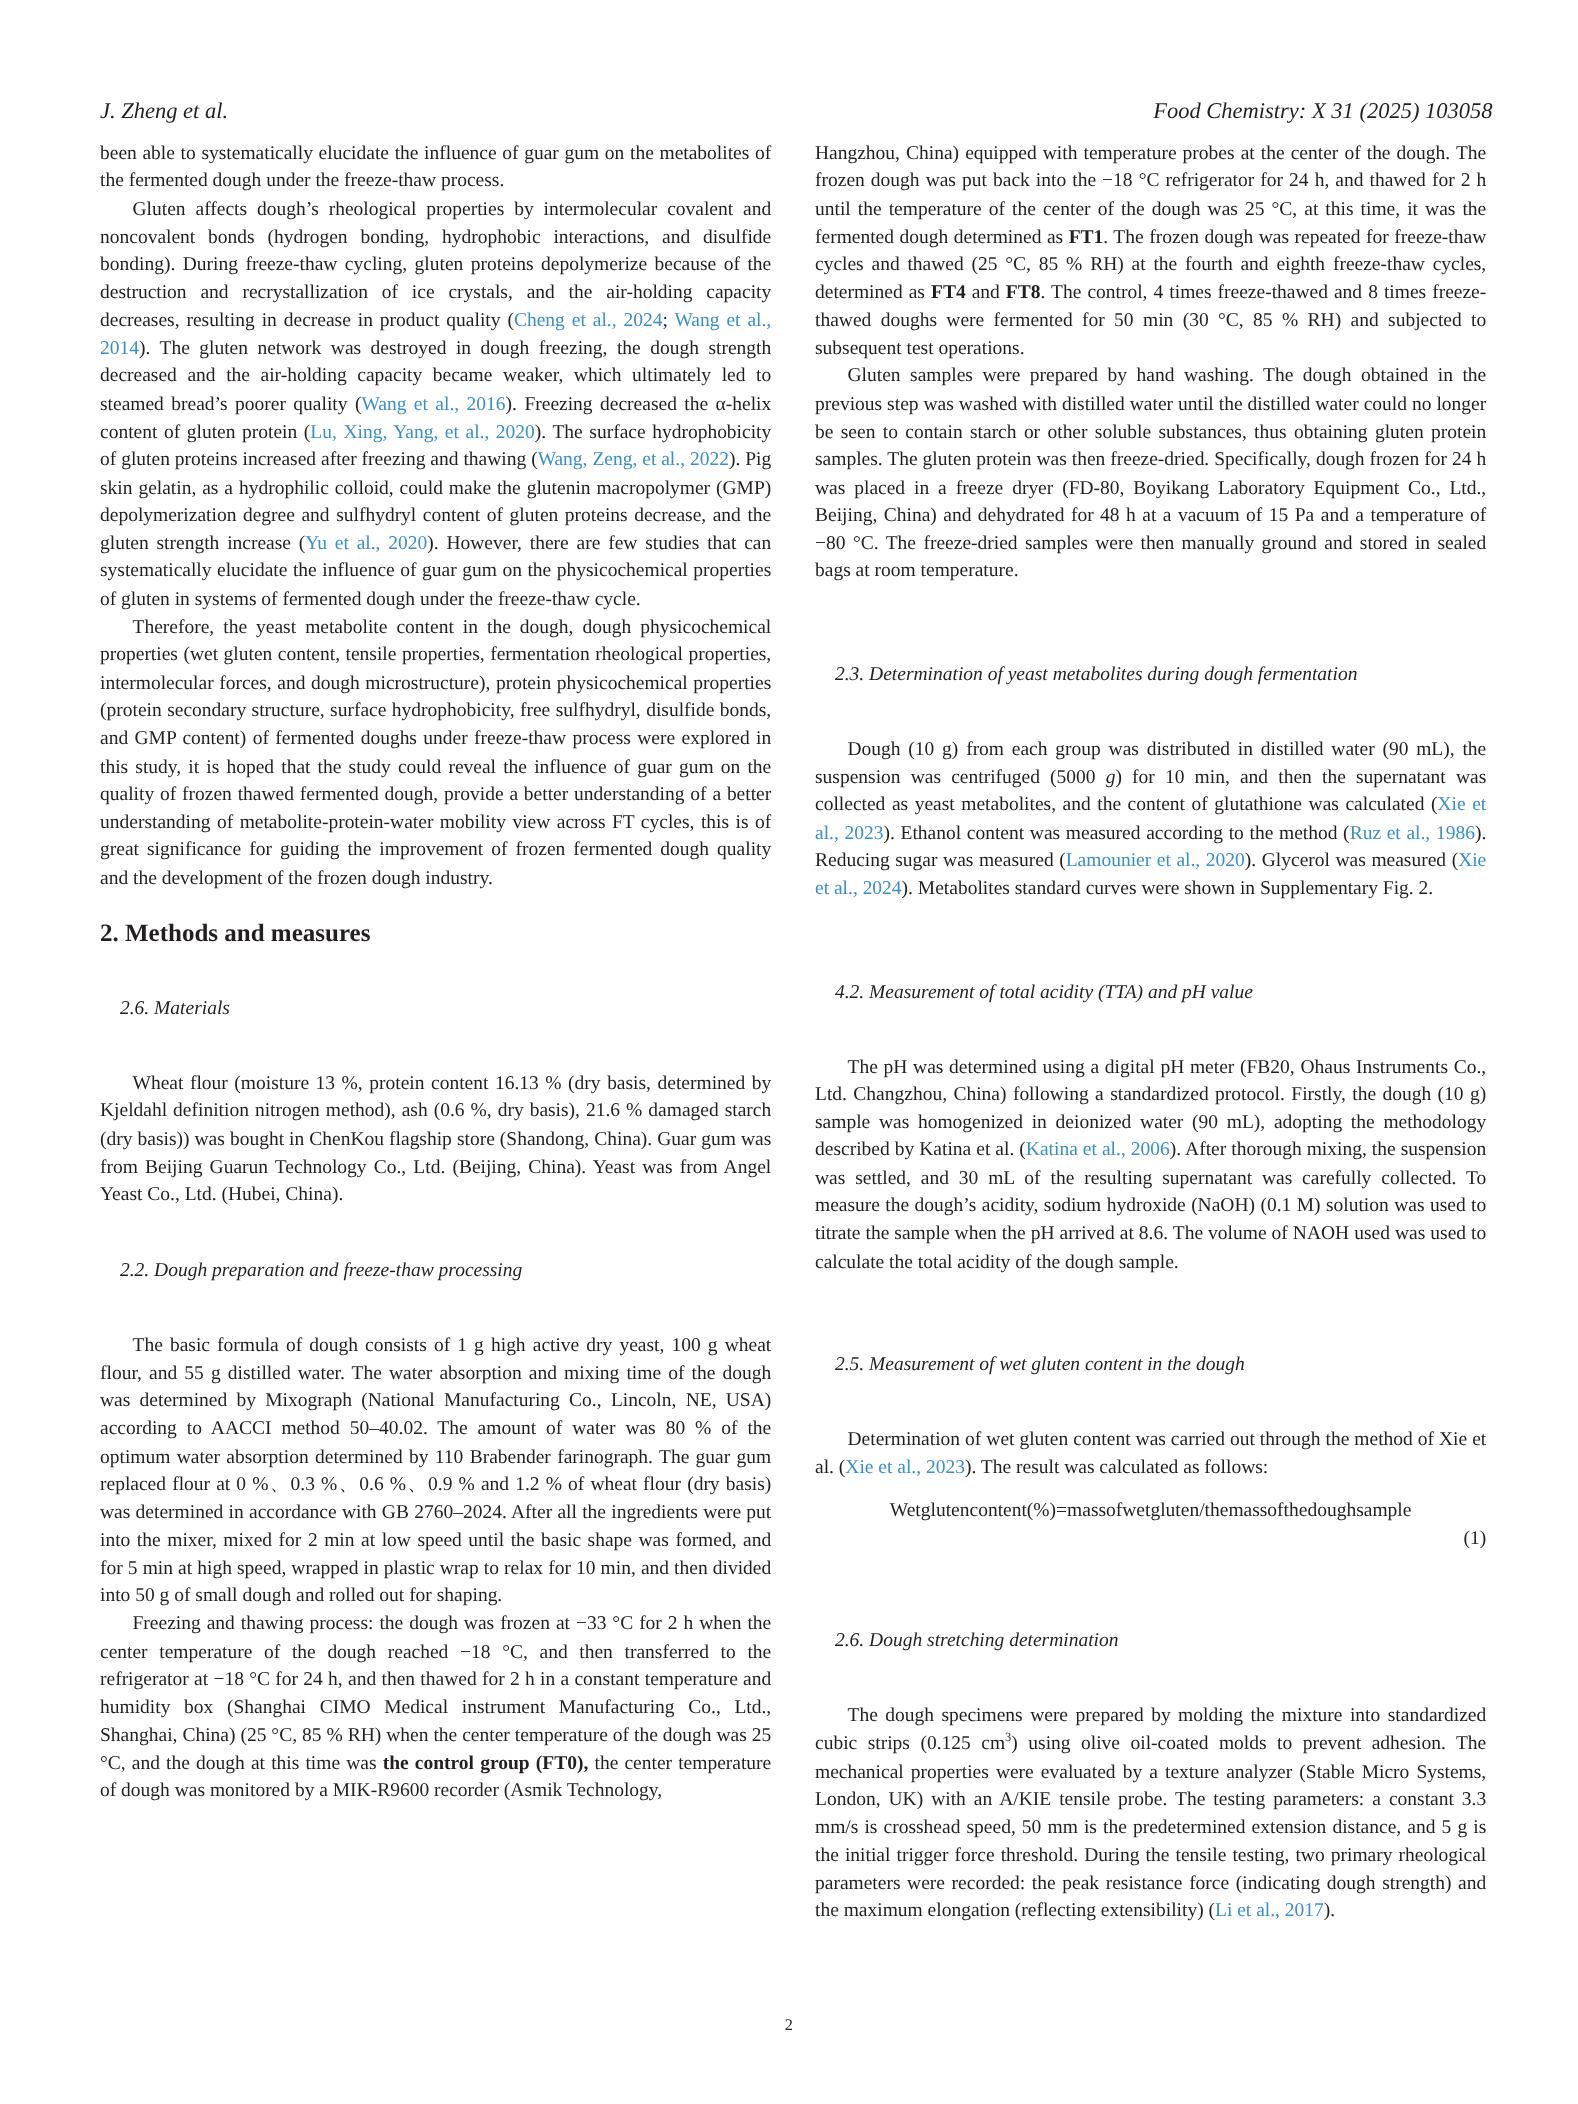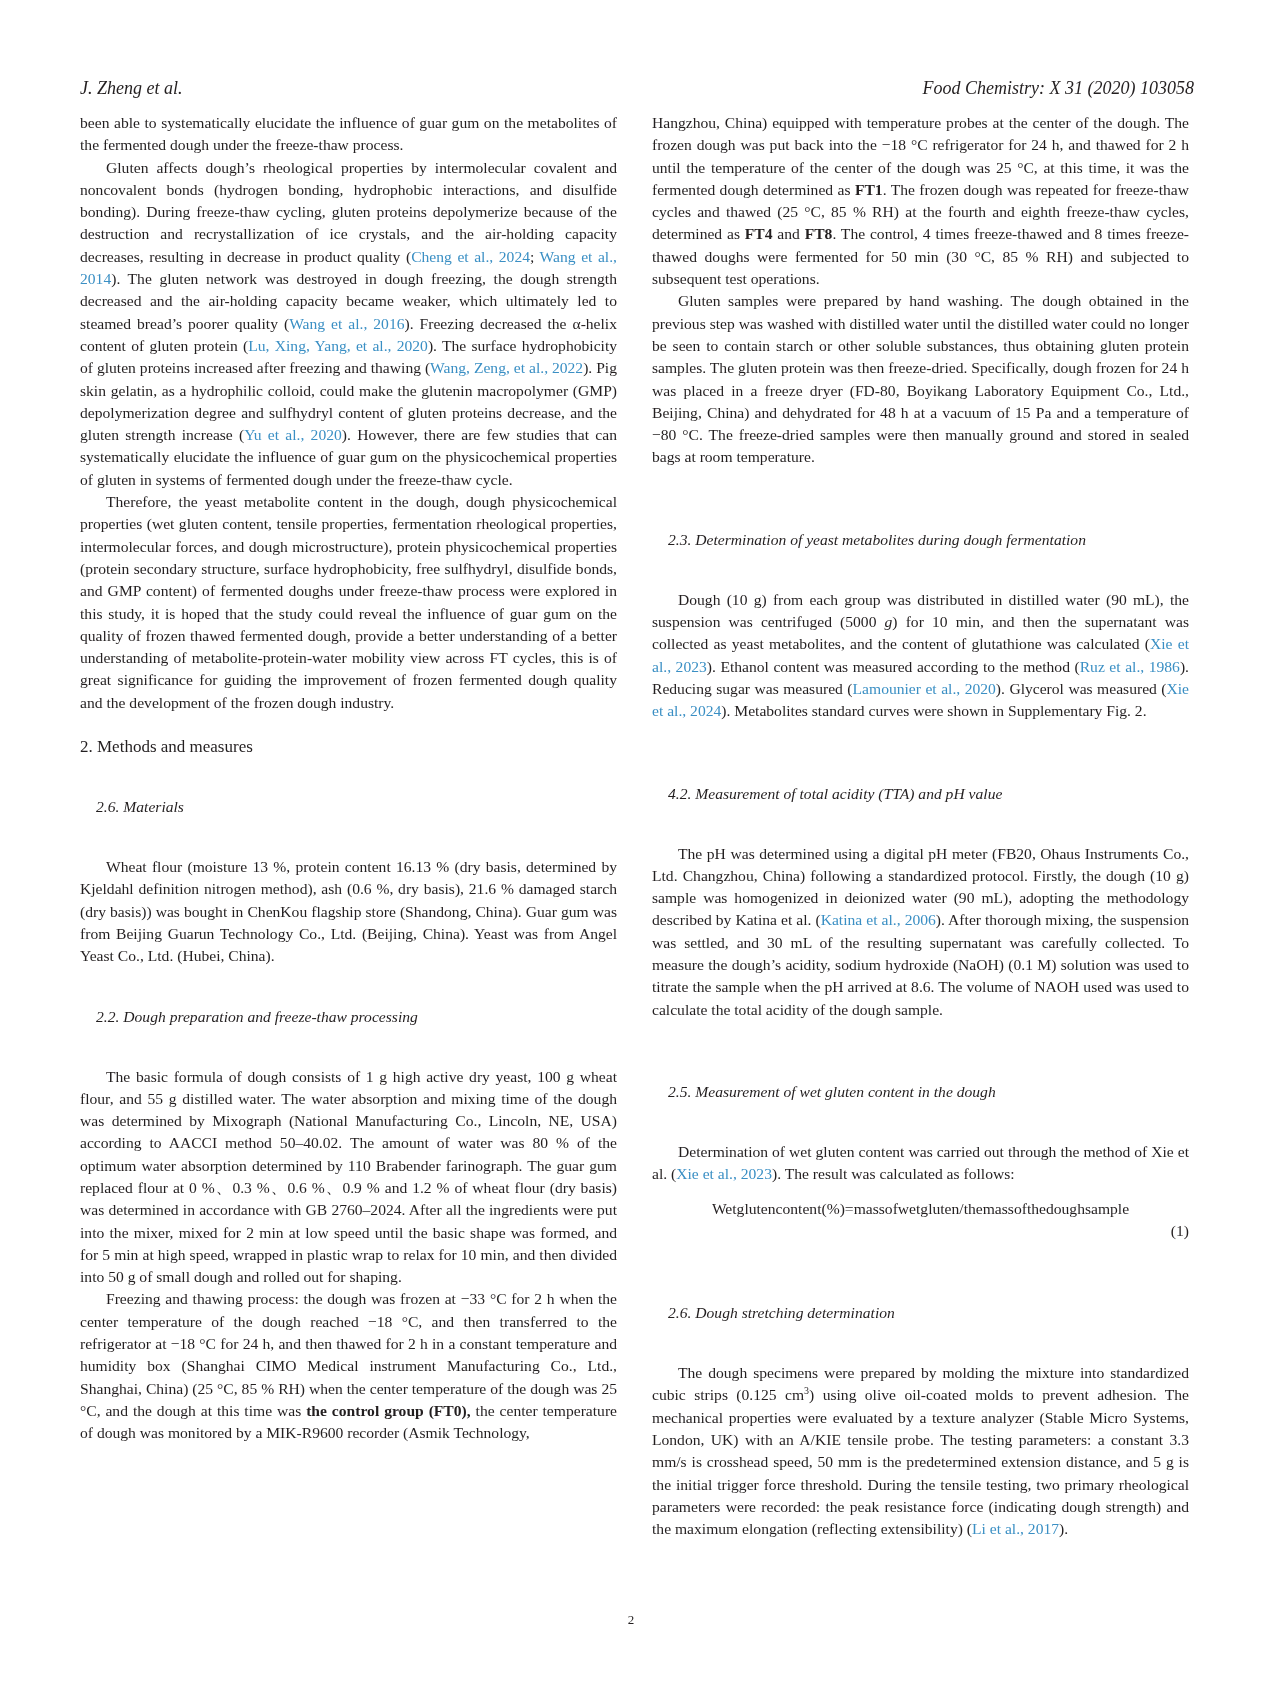--- a/index.html
+++ b/index.html
@@ -7,35 +7,35 @@
          font-family: "Liberation Serif", "DejaVu Serif", serif; color: #231f20; }
   .running-head { position: absolute; top: 78px; font-style: italic; font-size: 18px; color: #231f20; }
   .rh-left { left: 80px; }
   .rh-right { right: 68px; }
   .col { position: absolute; top: 112px; width: 537px; font-size: 15.6px; line-height: 22.3px; text-align: justify; }
   .col-left { left: 80px; }
   .col-right { left: 652px; }
   p { margin: 0; }
   p.indent { text-indent: 26px; }
   .cite { color: #3a8fc4; }
-  h2.sec { font-size: 17px; font-weight: normal; margin: 22px 0 0 0; line-height: 22px; }
+  h2.sec { font-size: 20px; font-weight: bold; margin: 22px 0 0 0; line-height: 22px; }
   h3.sub { font-size: 15.6px; font-style: italic; font-weight: normal; margin: 16px; line-height: 22px; }
   .gap-sm { height: 22px; }
   .gap-lg { height: 44px; }
   .eq { display: flex; justify-content: center; margin-top: 12px; }
   .eq-num { text-align: right; }
   .page-number { position: absolute; top: 1612px; left: 0; width: 1262px; text-align: center; font-size: 13px; }
   b { font-weight: bold; }
   sup { font-size: 10px; line-height: 0; }
 </style>
 </head>
 <body>
 
 <div class="running-head rh-left">J. Zheng et al.</div>
-<div class="running-head rh-right">Food Chemistry: X 31 (2020) 103058</div>
+<div class="running-head rh-right">Food Chemistry: X 31 (2025) 103058</div>
 
 <div class="col col-left">
   <p>been able to systematically elucidate the influence of guar gum on the metabolites of the fermented dough under the freeze-thaw process.</p>
 
   <p class="indent"><span>Gluten affects dough’s rheological properties by intermolecular covalent and noncovalent bonds (hydrogen bonding, hydrophobic interactions, and disulfide bonding). During freeze-thaw cycling, gluten proteins depolymerize because of the destruction and recrystallization of ice crystals, and the air-holding capacity decreases, resulting in decrease in product quality (</span><span class="cite">Cheng et al., 2024</span><span>; </span><span class="cite">Wang et al., 2014</span><span>). The gluten network was destroyed in dough freezing, the dough strength decreased and the air-holding capacity became weaker, which ultimately led to steamed bread’s poorer quality (</span><span class="cite">Wang et al., 2016</span><span>). Freezing decreased the α-helix content of gluten protein (</span><span class="cite">Lu, Xing, Yang, et al., 2020</span><span>). The surface hydrophobicity of gluten proteins increased after freezing and thawing (</span><span class="cite">Wang, Zeng, et al., 2022</span><span>). Pig skin gelatin, as a hydrophilic colloid, could make the glutenin macropolymer (GMP) depolymerization degree and sulfhydryl content of gluten proteins decrease, and the gluten strength increase (</span><span class="cite">Yu et al., 2020</span><span>). However, there are few studies that can systematically elucidate the influence of guar gum on the physicochemical properties of gluten in systems of fermented dough under the freeze-thaw cycle.</span></p>
 
   <p class="indent">Therefore, the yeast metabolite content in the dough, dough physicochemical properties (wet gluten content, tensile properties, fermentation rheological properties, intermolecular forces, and dough microstructure), protein physicochemical properties (protein secondary structure, surface hydrophobicity, free sulfhydryl, disulfide bonds, and GMP content) of fermented doughs under freeze-thaw process were explored in this study, it is hoped that the study could reveal the influence of guar gum on the quality of frozen thawed fermented dough, provide a better understanding of a better understanding of metabolite-protein-water mobility view across FT cycles, this is of great significance for guiding the improvement of frozen fermented dough quality and the development of the frozen dough industry.</p>
 
   <h2 class="sec">2.  Methods and measures</h2>
   <div class="gap-sm"></div>

